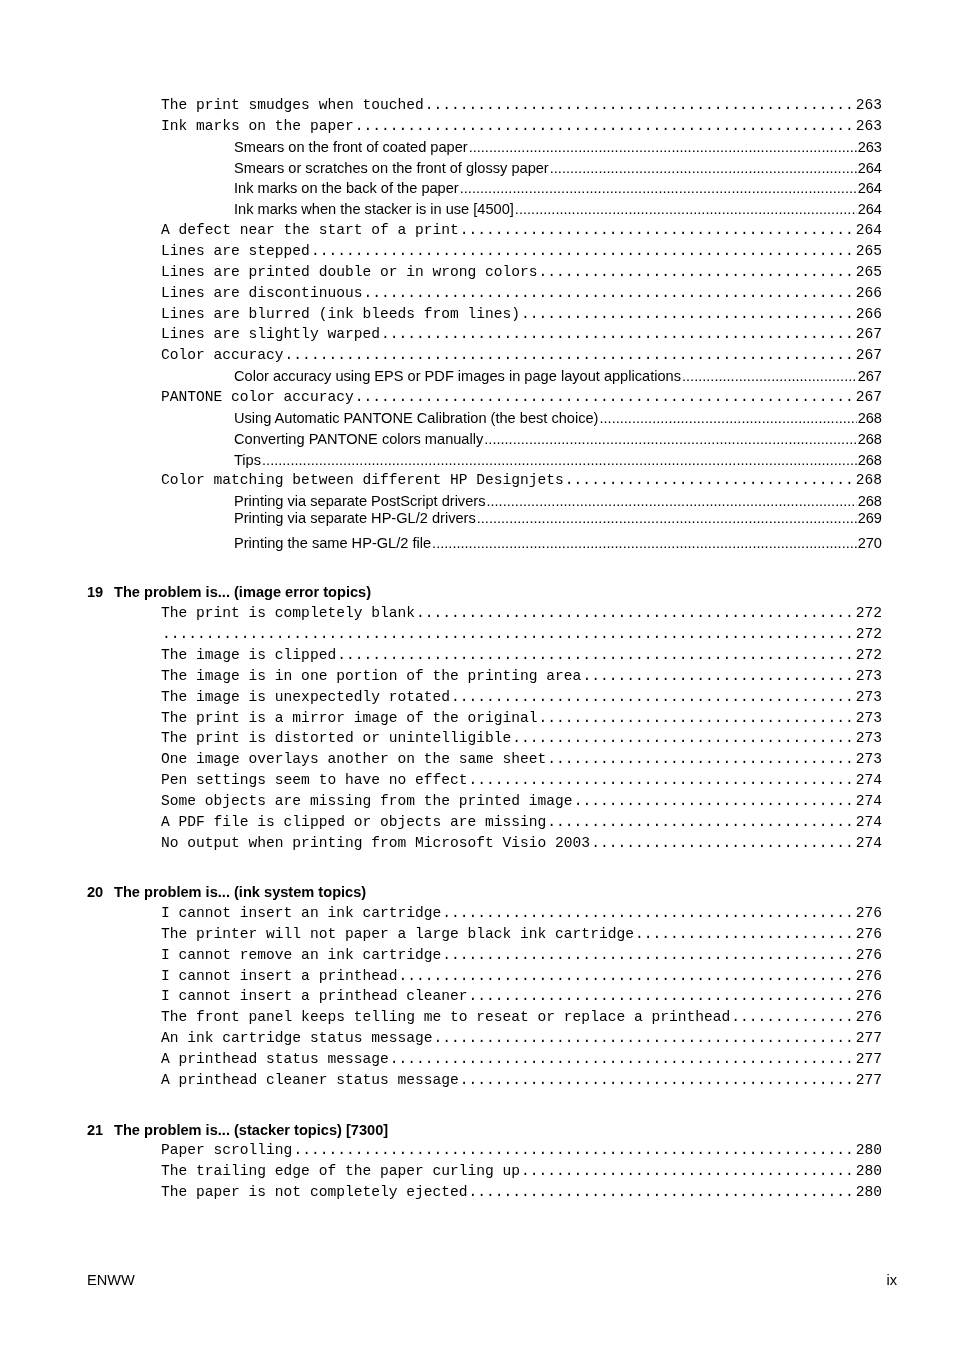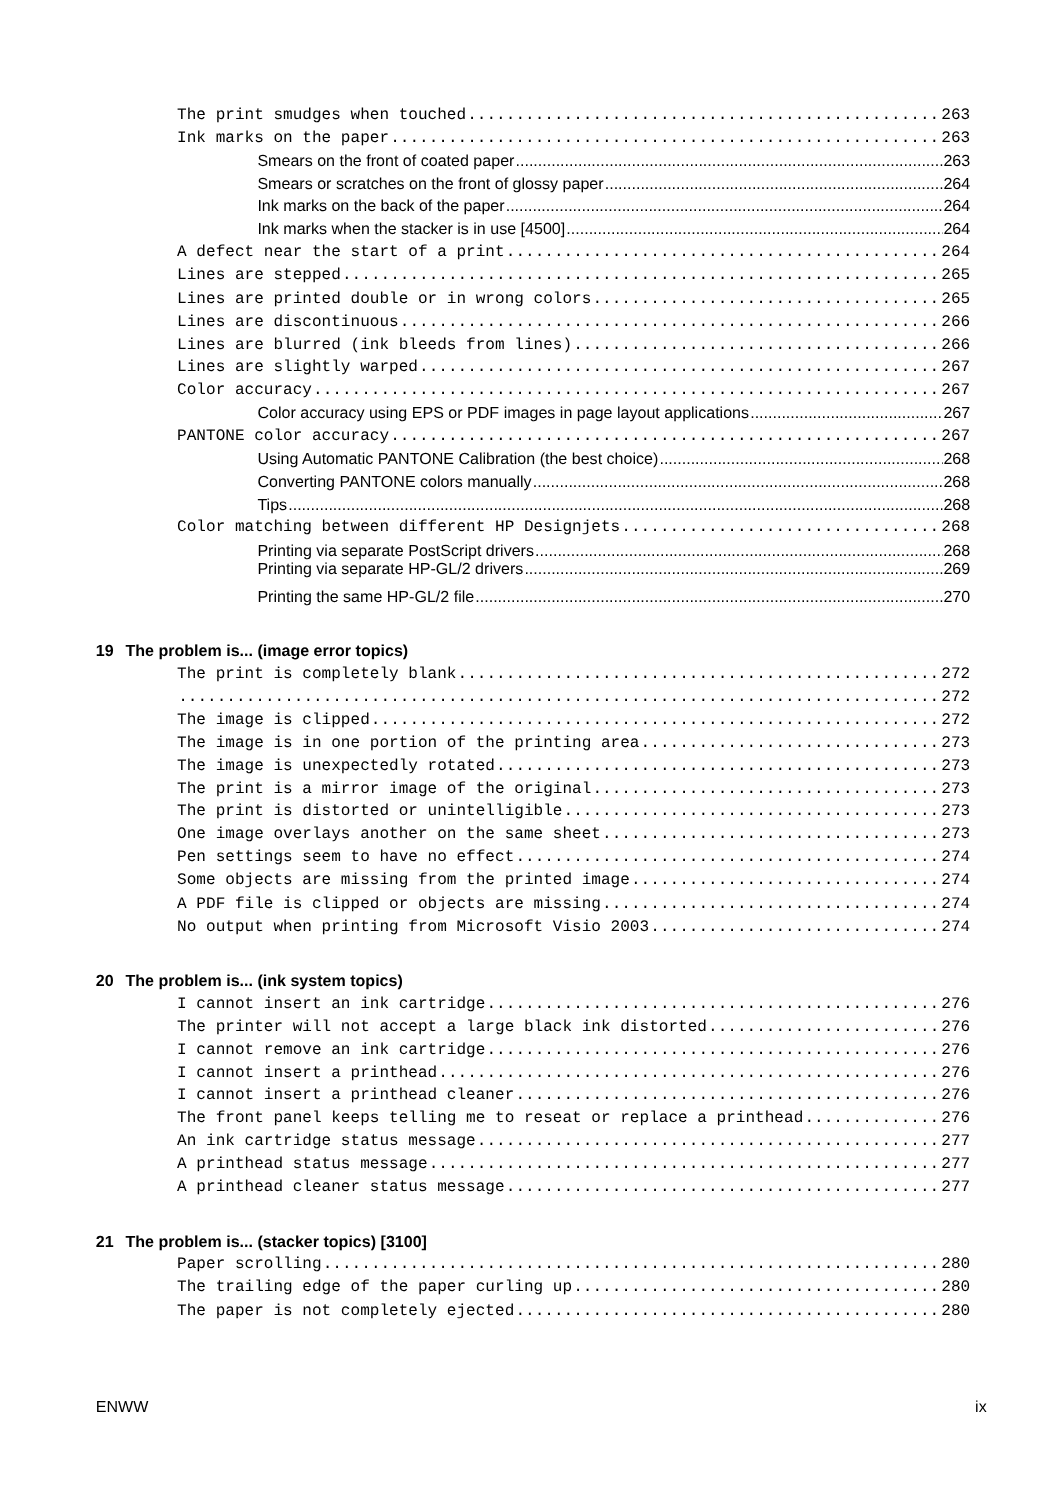--- a/index.html
+++ b/index.html
@@ -211,21 +211,21 @@
       <span class="page">274</span>
     </div>
 
   <div class="chapter" style="top:882px"><span class="num">20</span><span>The problem is... (ink system topics)</span></div>
   <div class="row l1" style="top:903px">
       <span class="label">I cannot insert an ink cartridge</span>
       <span class="leader"></span>
       <span class="page">276</span>
     </div>
   <div class="row l1" style="top:924px">
-      <span class="label">The printer will not accept a large black ink distorted</span>
+      <span class="label">The printer will not paper a large black ink cartridge</span>
       <span class="leader"></span>
       <span class="page">276</span>
     </div>
   <div class="row l1" style="top:945px">
       <span class="label">I cannot remove an ink cartridge</span>
       <span class="leader"></span>
       <span class="page">276</span>
     </div>
   <div class="row l1" style="top:966px">
       <span class="label">I cannot insert a printhead</span>
@@ -251,21 +251,21 @@
       <span class="label">A printhead status message</span>
       <span class="leader"></span>
       <span class="page">277</span>
     </div>
   <div class="row l1" style="top:1070px">
       <span class="label">A printhead cleaner status message</span>
       <span class="leader"></span>
       <span class="page">277</span>
     </div>
 
-  <div class="chapter" style="top:1120px"><span class="num">21</span><span>The problem is... (stacker topics) [3100]</span></div>
+  <div class="chapter" style="top:1120px"><span class="num">21</span><span>The problem is... (stacker topics) [7300]</span></div>
   <div class="row l1" style="top:1140px">
       <span class="label">Paper scrolling</span>
       <span class="leader"></span>
       <span class="page">280</span>
     </div>
   <div class="row l1" style="top:1161px">
       <span class="label">The trailing edge of the paper curling up</span>
       <span class="leader"></span>
       <span class="page">280</span>
     </div>

